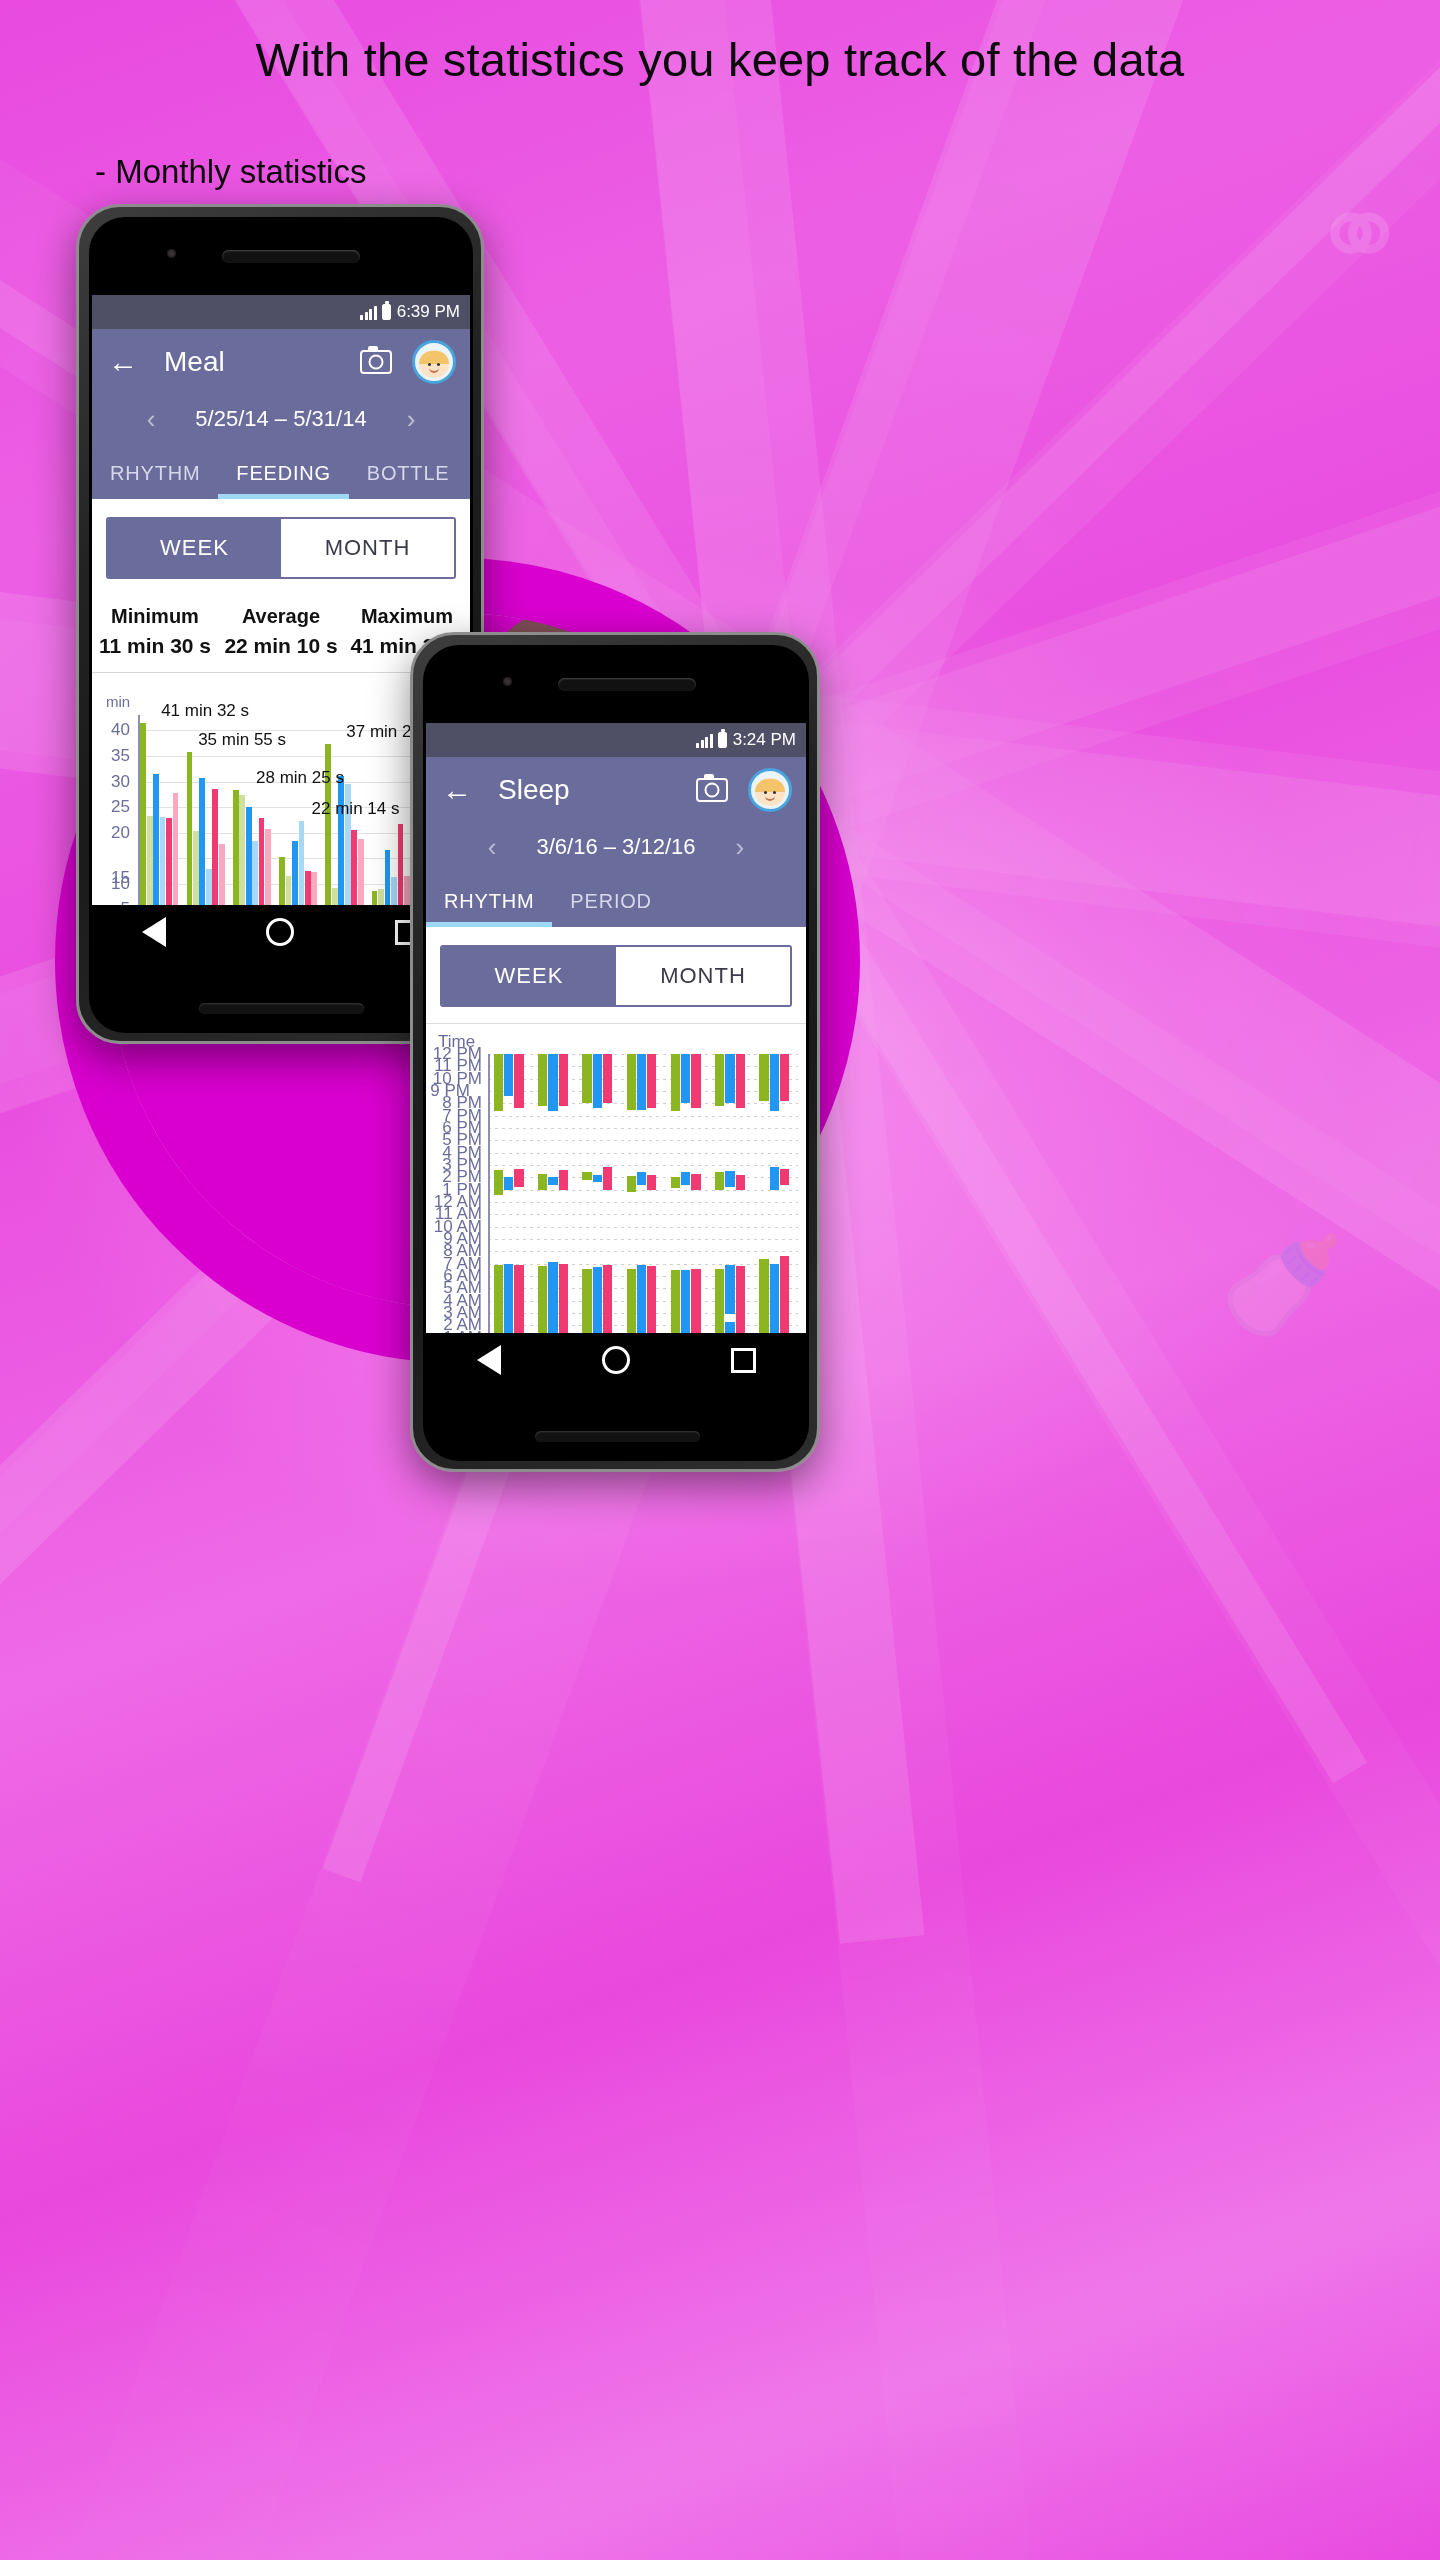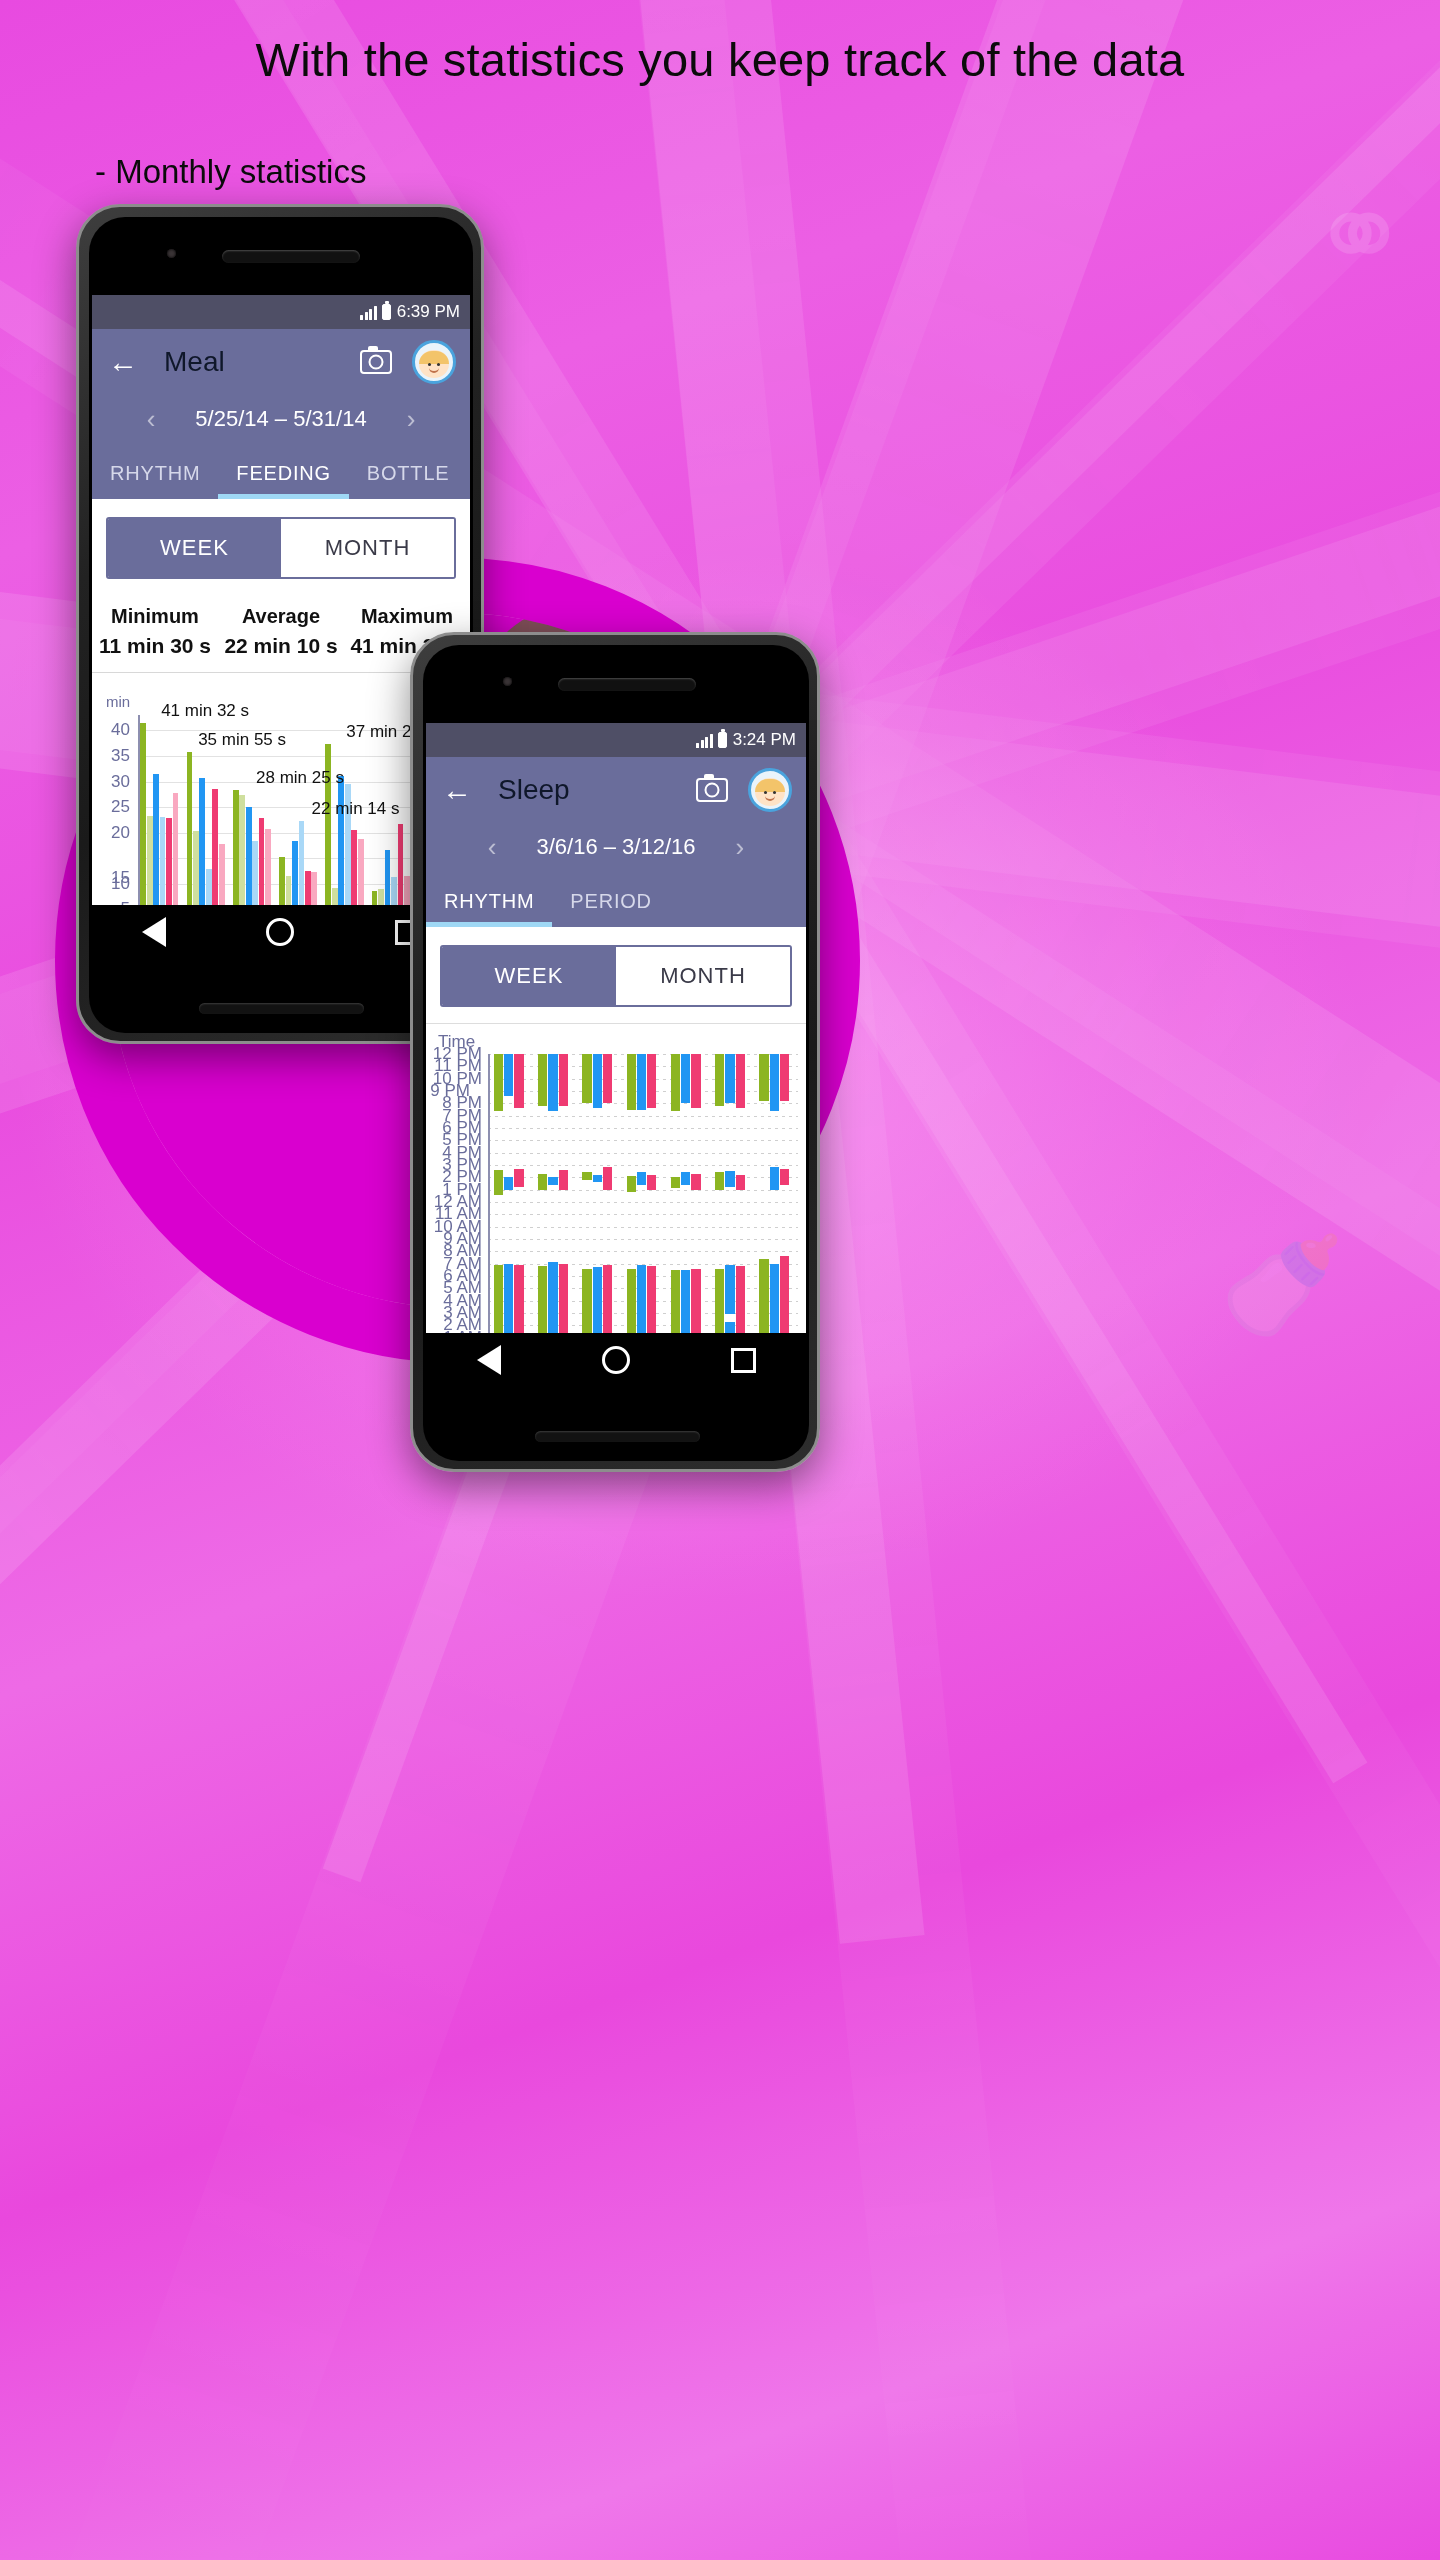--- a/index.html
+++ b/index.html
@@ -160,21 +160,21 @@
   }
   .icon-back {
     width: 34px; height: 34px;
     display: flex; align-items: center; justify-content: center;
     font-size: 30px; line-height: 1;
   }
   .appbar-title {
     font-size: 28px;
     margin-left: 24px;
     flex: 1;
-    color: #0f172a;
+    color: #ffffff;
   }
   .icon-camera {
     width: 32px; height: 24px;
     border: 2.5px solid #fff; border-radius: 4px;
     position: relative; margin-right: 20px;
   }
   .icon-camera::before {
     content: ""; position: absolute; left: 50%; top: 50%;
     transform: translate(-50%,-50%);
     width: 11px; height: 11px; border: 2.5px solid #fff; border-radius: 50%;

